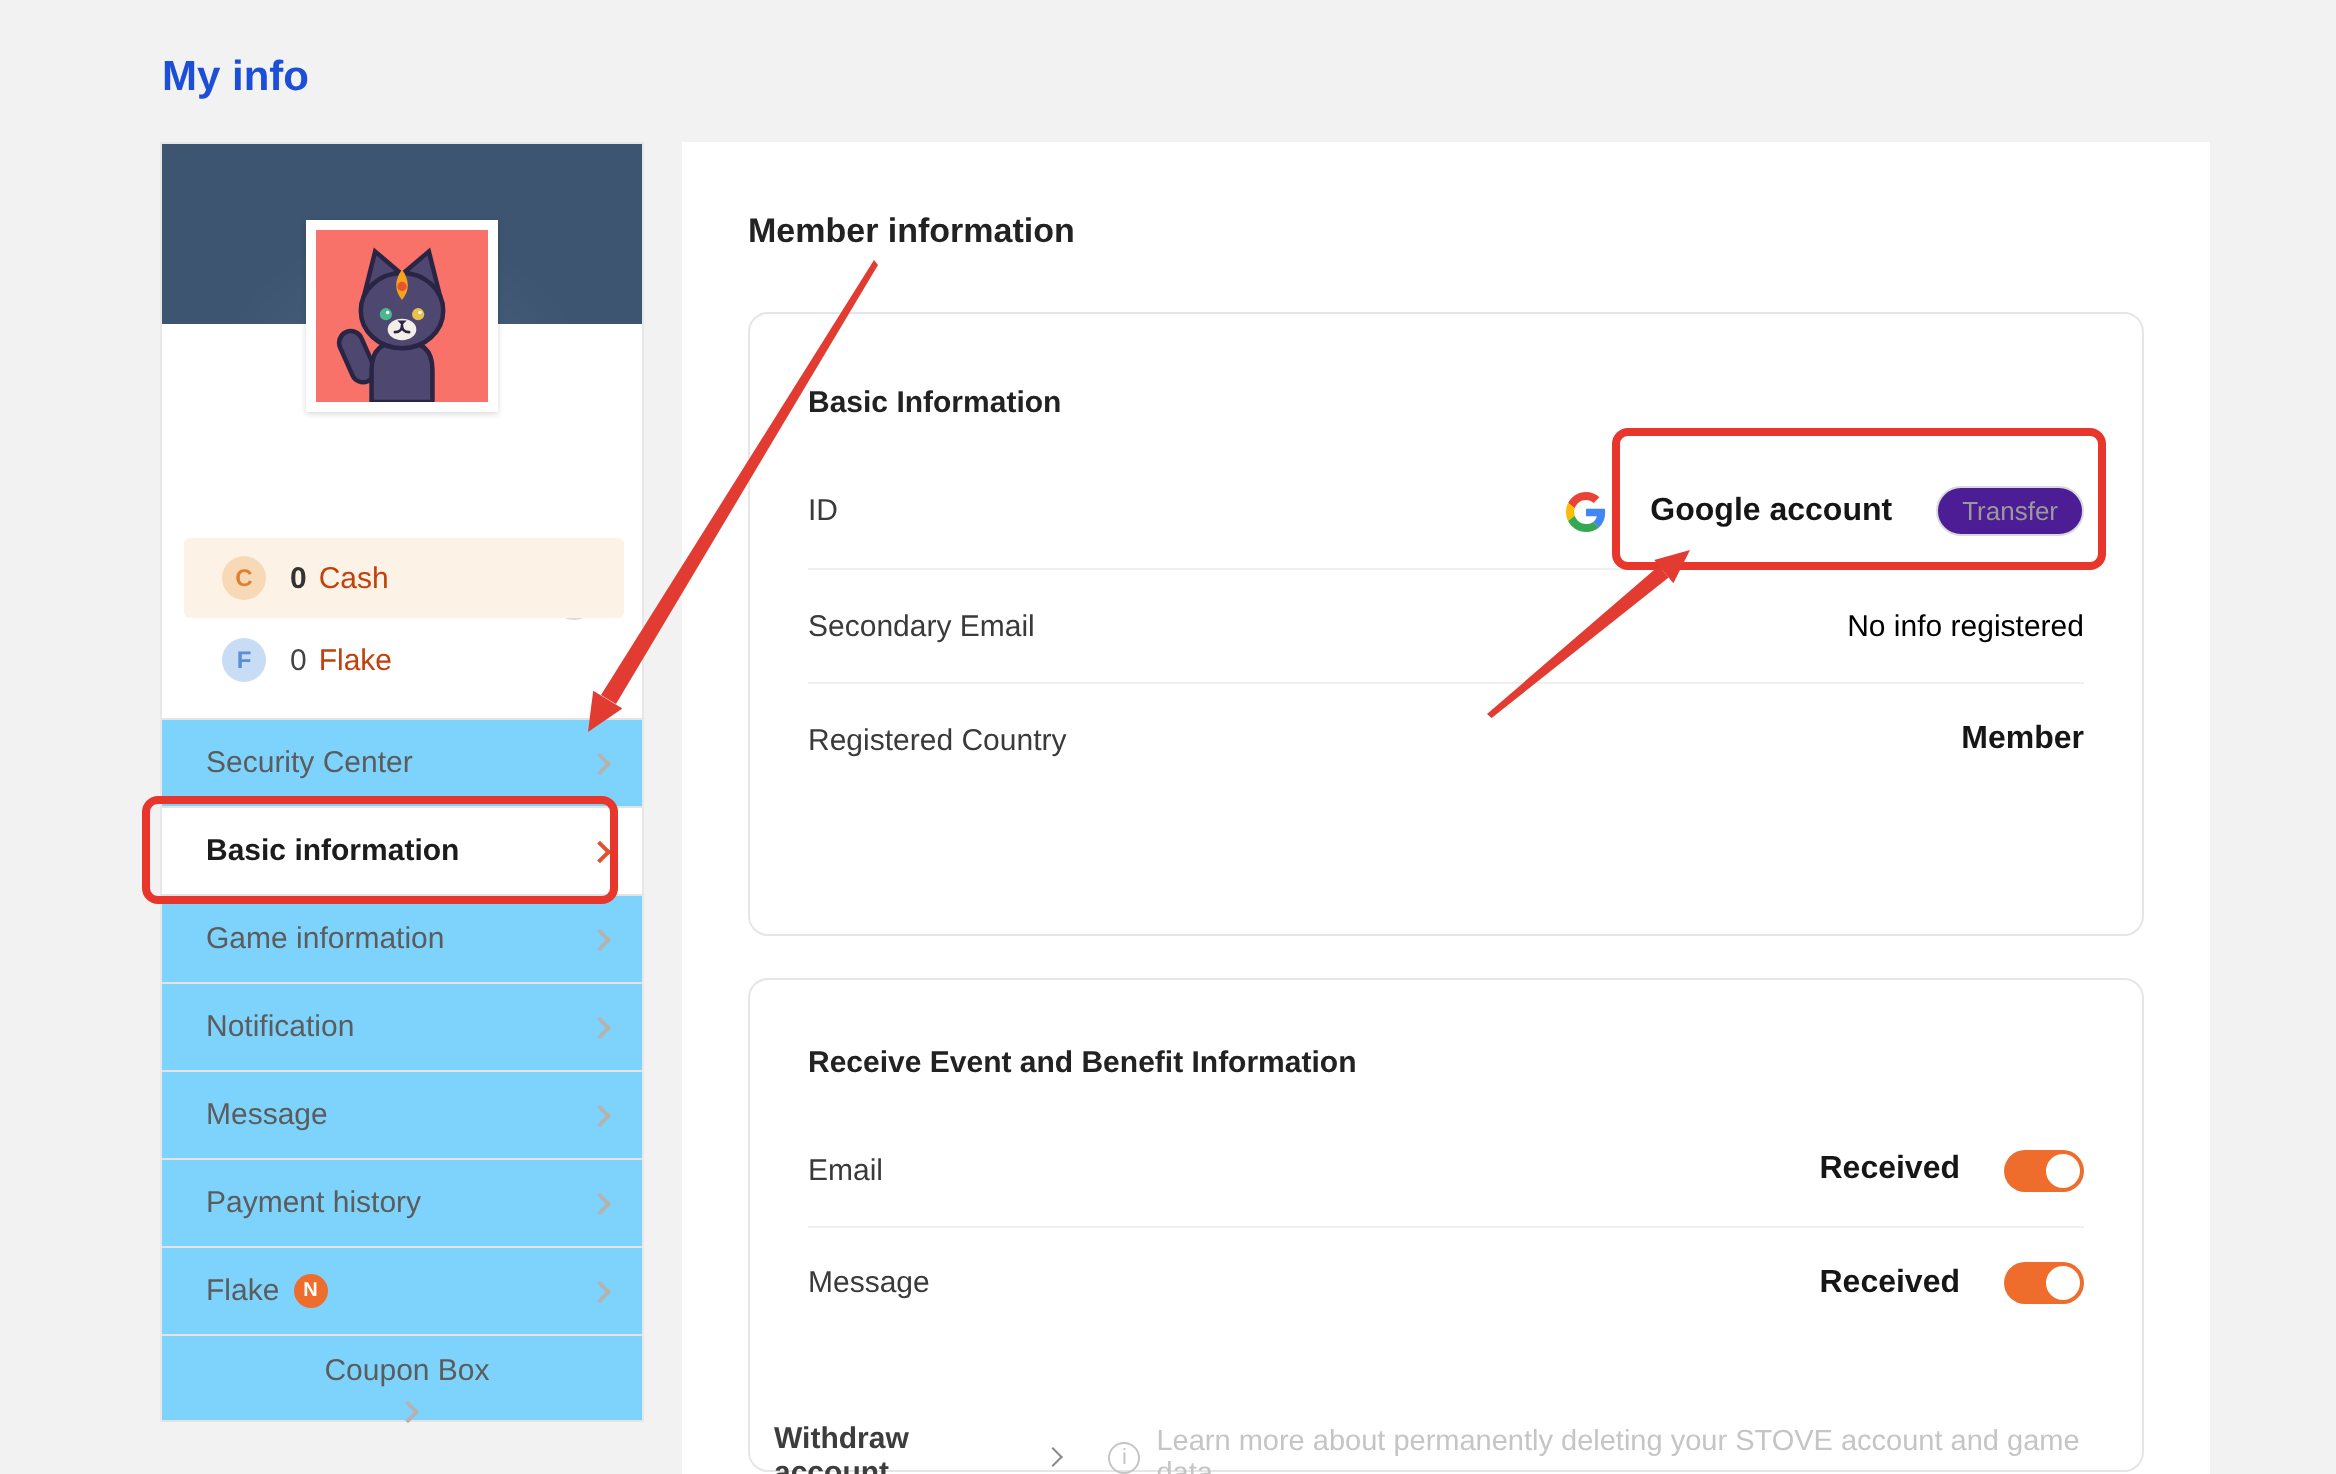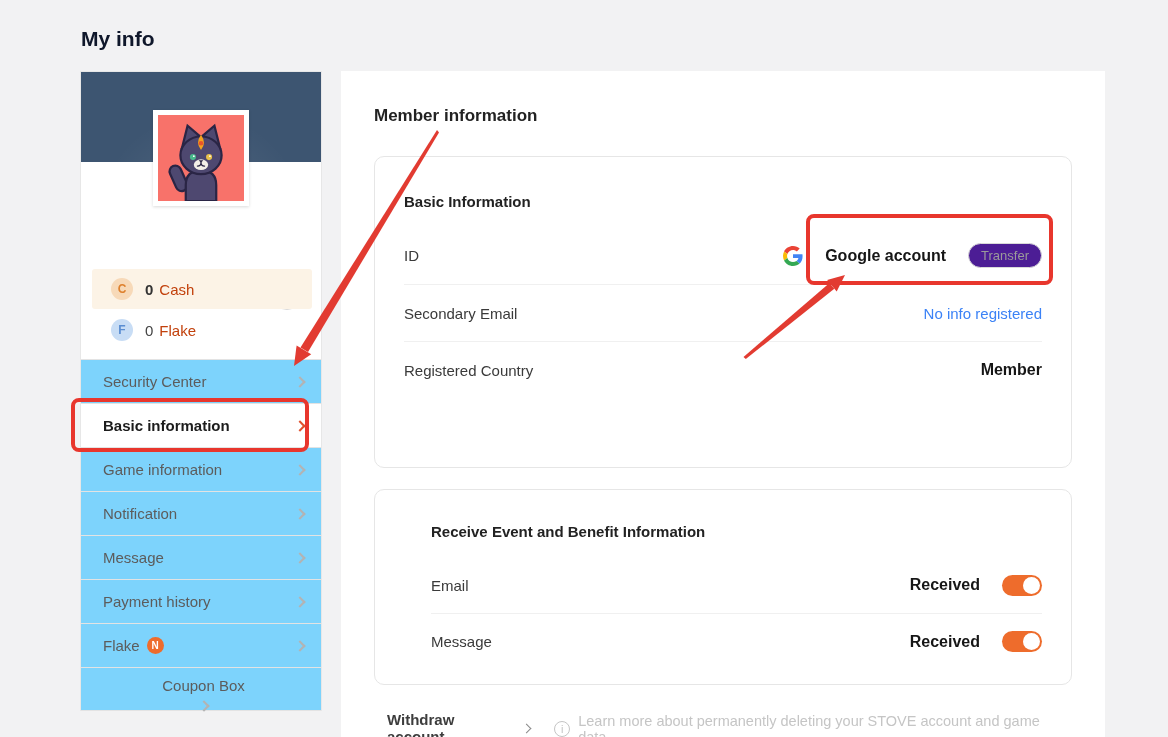--- a/index.html
+++ b/index.html
@@ -7,21 +7,21 @@
   body {
     font-family:"Liberation Sans", sans-serif;
     background:#f2f2f3;
     color:#333;
     position:relative;
     overflow:hidden;
   }
   .abs { position:absolute; }
 
   
-  .page-title { left:81px; top:27px; font-size:21px; font-weight:bold; color:#0f172a; }
+  .page-title { left:81px; top:27px; font-size:21px; font-weight:bold; color:#1d4ed8; }
 
   
   .sidebar { left:80px; top:71px; width:242px; height:640px; background:#fff; border:1px solid #e7e7e7; }
   .banner { position:absolute; left:0; top:0; width:100%; height:90px; background:#3d5571;
             background-image:radial-gradient(circle at 50% 160%, rgba(255,255,255,0.10), rgba(255,255,255,0) 55%); }
   .avatar { position:absolute; left:72px; top:38px; width:96px; height:96px; background:#fff; padding:5px;
             box-shadow:0 1px 3px rgba(0,0,0,0.15); }
   .avatar svg { display:block; width:86px; height:86px; }
   .user-row { position:absolute; left:0; top:214px; width:100%; display:flex; justify-content:center; align-items:center; gap:8px; }
   .username { font-size:17px; font-weight:bold; color:#2e2e2e; letter-spacing:0.2px; }
@@ -49,30 +49,30 @@
   .menu-item.active .chev { border-color:#e0512d; }
   .n-badge { width:17px; height:17px; border-radius:50%; background:#ee6c2c; color:#fff; font-size:10px; font-weight:bold;
              display:flex; align-items:center; justify-content:center; }
 
   
   .main-panel { left:341px; top:71px; width:764px; height:666px; background:#fff; }
   .main-heading { position:absolute; left:33px; top:35px; font-size:17px; font-weight:bold; color:#222; }
 
   .card { position:absolute; left:33px; width:698px; background:#fff; border:1px solid #e6e6e6; border-radius:10px; }
   .card1 { top:85px; height:312px; }
-  .card2 { top:418px; height:196px;padding-left:27px; }
+  .card2 { top:418px; height:247px; }
   .card-head { padding:36px 29px 0; font-size:15px; font-weight:bold; color:#222; height:70px; }
   .card2 .card-head { padding-top:33px; height:67px; }
   .crow { height:57px; display:flex; align-items:center; justify-content:space-between; margin:0 29px; }
   .card2 .crow { height:56px; }
   .crow + .crow { border-top:1px solid #f0f0f0; }
   .crow-label { font-size:15px; color:#3a3a3a; }
   .crow-right { display:flex; align-items:center; gap:22px; }
   .value-bold { font-size:16px; font-weight:bold; color:#161616; }
-  .value-empty { font-size:15px; color:#3b82f6; }
+  .value-empty { font-size:15px; color:#000000; }
   .pill-btn { border:1px solid #d9d9d9; border-radius:15px; background:#4c1d95; padding:4px 12px; font-size:13px; color:#9a9a9a;
               font-family:"Liberation Sans",sans-serif; cursor:pointer; line-height:1.2; }
   .g-logo { width:20px; height:20px; display:flex; }
   .toggle { width:40px; height:21px; border-radius:11px; background:#ee6c2c; position:relative; cursor:pointer; flex:none; }
   .toggle .knob { position:absolute; right:2px; top:2px; width:17px; height:17px; border-radius:50%; background:#fff; }
 
   .withdraw-row { position:absolute; left:46px; top:640px; width:692px; display:flex; align-items:flex-end;gap:24px; }
   .withdraw-link { display:flex; align-items:center; gap:8px; cursor:pointer; }
   .withdraw-label { font-size:15px; font-weight:bold; color:#3d3d3d; }
   .chev-sm { width:7px; height:7px; border-top:1.5px solid #8a8a8a; border-right:1.5px solid #8a8a8a; transform:rotate(45deg); }

